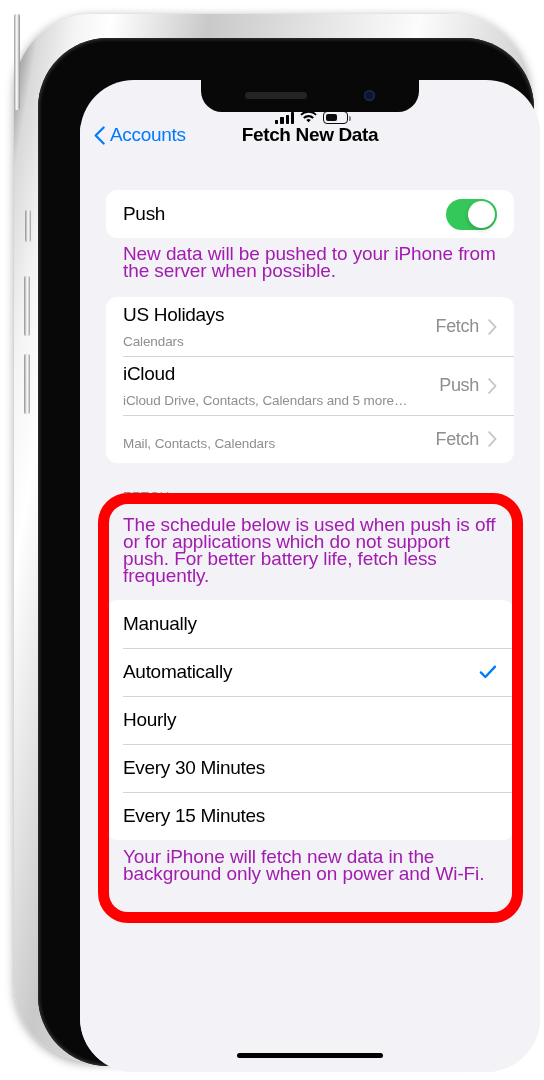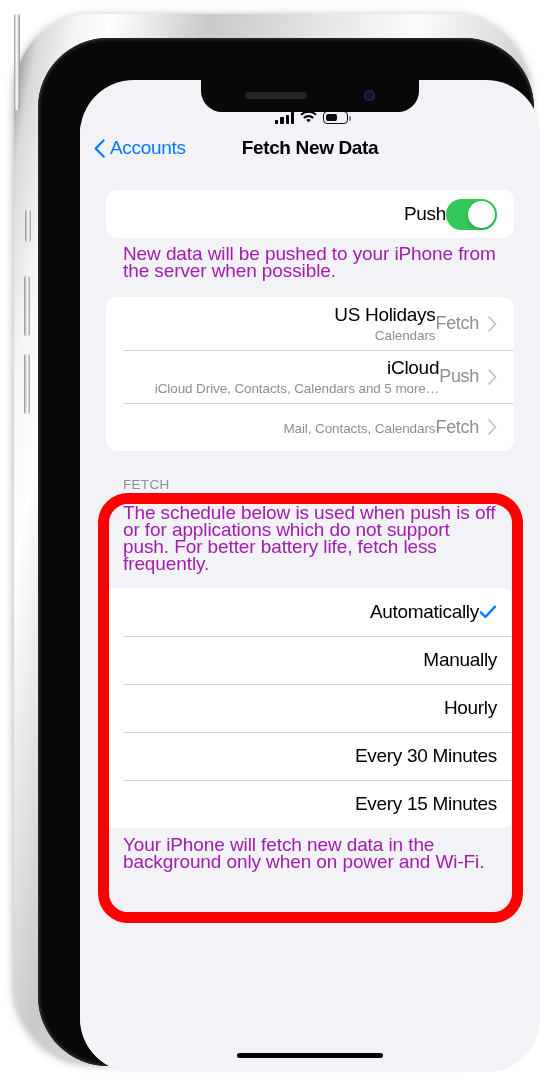--- a/index.html
+++ b/index.html
@@ -69,37 +69,37 @@
   .bars i:nth-child(4){ height:12px; }
   .batt{ position:relative; width:25px; height:12.5px; border:1.6px solid #000;
     border-radius:4px; opacity:.95; }
   .batt::after{ content:""; position:absolute; right:-4.2px; top:3.6px;
     width:2.2px; height:5px; background:#000; border-radius:0 1.5px 1.5px 0; opacity:.45; }
   .batt > span{ position:absolute; left:1.6px; top:1.6px; bottom:1.6px; background:#000; border-radius:2px; }
 
   
   .navbar{
     position:absolute; top:44px; left:0; width:100%; height:48px;
-    display:flex; align-items:center; background:#f2f2f7;
+    display:flex; align-items:flex-start; background:#f2f2f7;
   }
   .nav-back{ position:absolute; left:14px; display:flex; align-items:center; gap:5px;
     color:#007aff; font-size:19px; letter-spacing:-.3px; cursor:pointer; }
   .chev-back{ width:11px; height:19px; }
   .nav-title{ width:100%; text-align:center; font-size:19px; font-weight:700;
     color:#000; letter-spacing:-.35px; }
 
   
   .content{ position:absolute; top:92px; left:0; width:460px; bottom:0; background:#f2f2f7; }
-  .card{ background:#fff; border-radius:11px; margin:0 26px; overflow:hidden;text-align:right; }
+  .card{ background:#fff; border-radius:11px; margin:0 26px; overflow:hidden; }
   .row{ display:flex; align-items:center; padding:0 17px; min-height:48px;
     position:relative; cursor:pointer; }
   .row + .row::before{ content:""; position:absolute; left:17px; right:0; top:0;
     height:1px; background:#d3d3d8; }
   .row-title{ font-size:19px; color:#000; letter-spacing:-.3px; }
-  .row-sub{ font-size:13.5px; color:#8e8e93; letter-spacing:-.1px; margin-top:2px;
+  .row-sub{ font-size:13.5px; color:#8e8e93; letter-spacing:-.1px; margin-top:8px;
     white-space:nowrap; overflow:hidden; text-overflow:ellipsis; }
   .row-left{ flex:1; min-width:0; padding:7px 0; }
   .row-val{ font-size:18px; color:#8e8e93; letter-spacing:-.3px; margin-right:9px; }
   .chev-r{ width:9px; height:16px; flex:none; }
 
   .toggle{ width:51px; height:31px; border-radius:16px; background:#34c759;
     position:relative; flex:none; cursor:pointer; }
   .toggle .knob{ position:absolute; top:2px; right:2px; width:27px; height:27px;
     border-radius:50%; background:#fff; box-shadow:0 2px 4px rgba(0,0,0,.2); }
 
@@ -220,30 +220,30 @@
               </svg>
             </div>
           </div>
 
           <div class="grouphdr" style="margin-top:26px">FETCH</div>
           <div class="footnote" style="padding-top:12px">The schedule below is used when push is off or for applications which do not support push. For better battery life, fetch less frequently.</div>
 
           <div class="card" style="margin-top:16px">
             <div class="row">
               <div class="row-left">
+                <div class="row-title">Manually</div>
+              </div>
+            </div>
+            <div class="row">
+              <div class="row-left">
                 <div class="row-title">Automatically</div>
               </div>
               <svg class="checkmark" viewBox="0 0 18 18">
                 <path d="M1.8 9.4 6.4 14 16 3.6" fill="none" stroke="#007aff" stroke-width="2.3" stroke-linecap="round" stroke-linejoin="round"></path>
               </svg>
-            </div>
-            <div class="row">
-              <div class="row-left">
-                <div class="row-title">Manually</div>
-              </div>
             </div>
             <div class="row">
               <div class="row-left">
                 <div class="row-title">Hourly</div>
               </div>
             </div>
             <div class="row">
               <div class="row-left">
                 <div class="row-title">Every 30 Minutes</div>
               </div>

